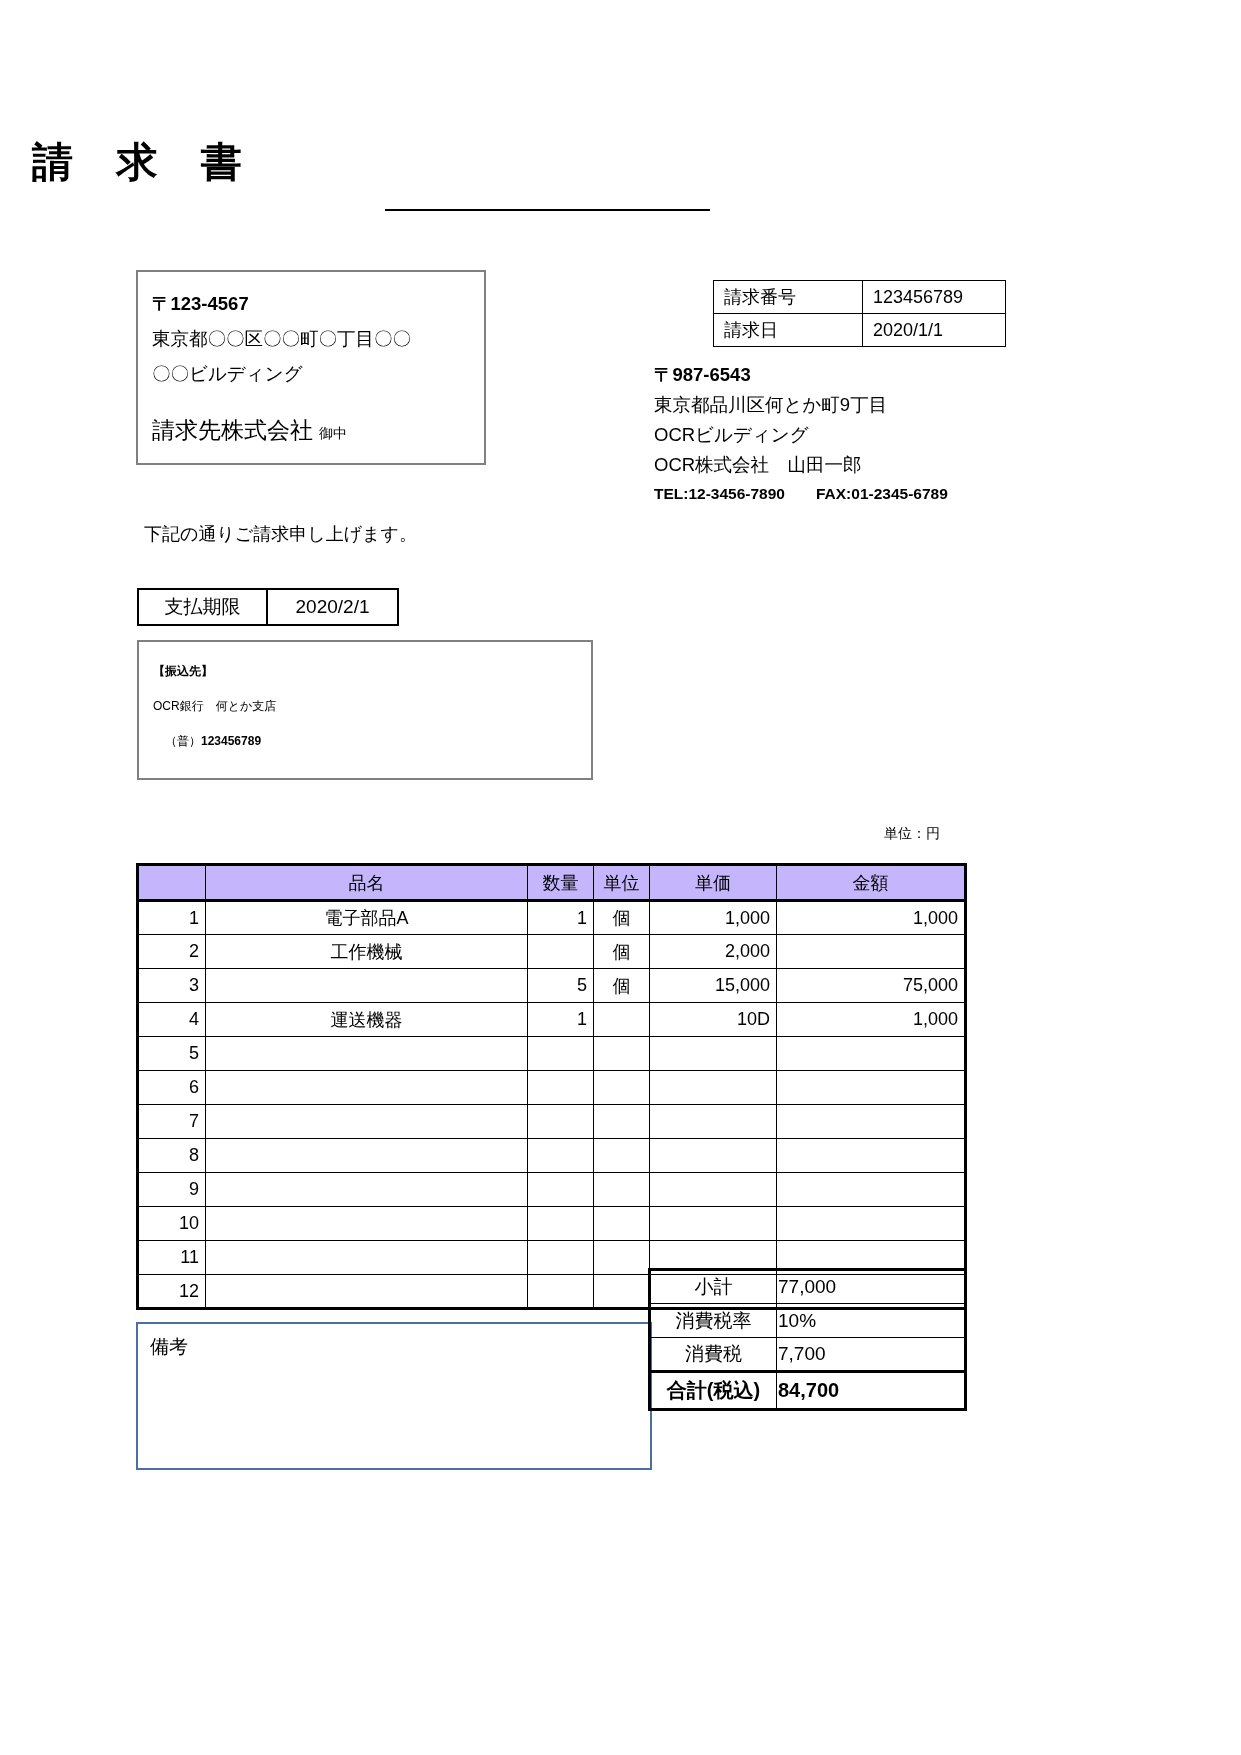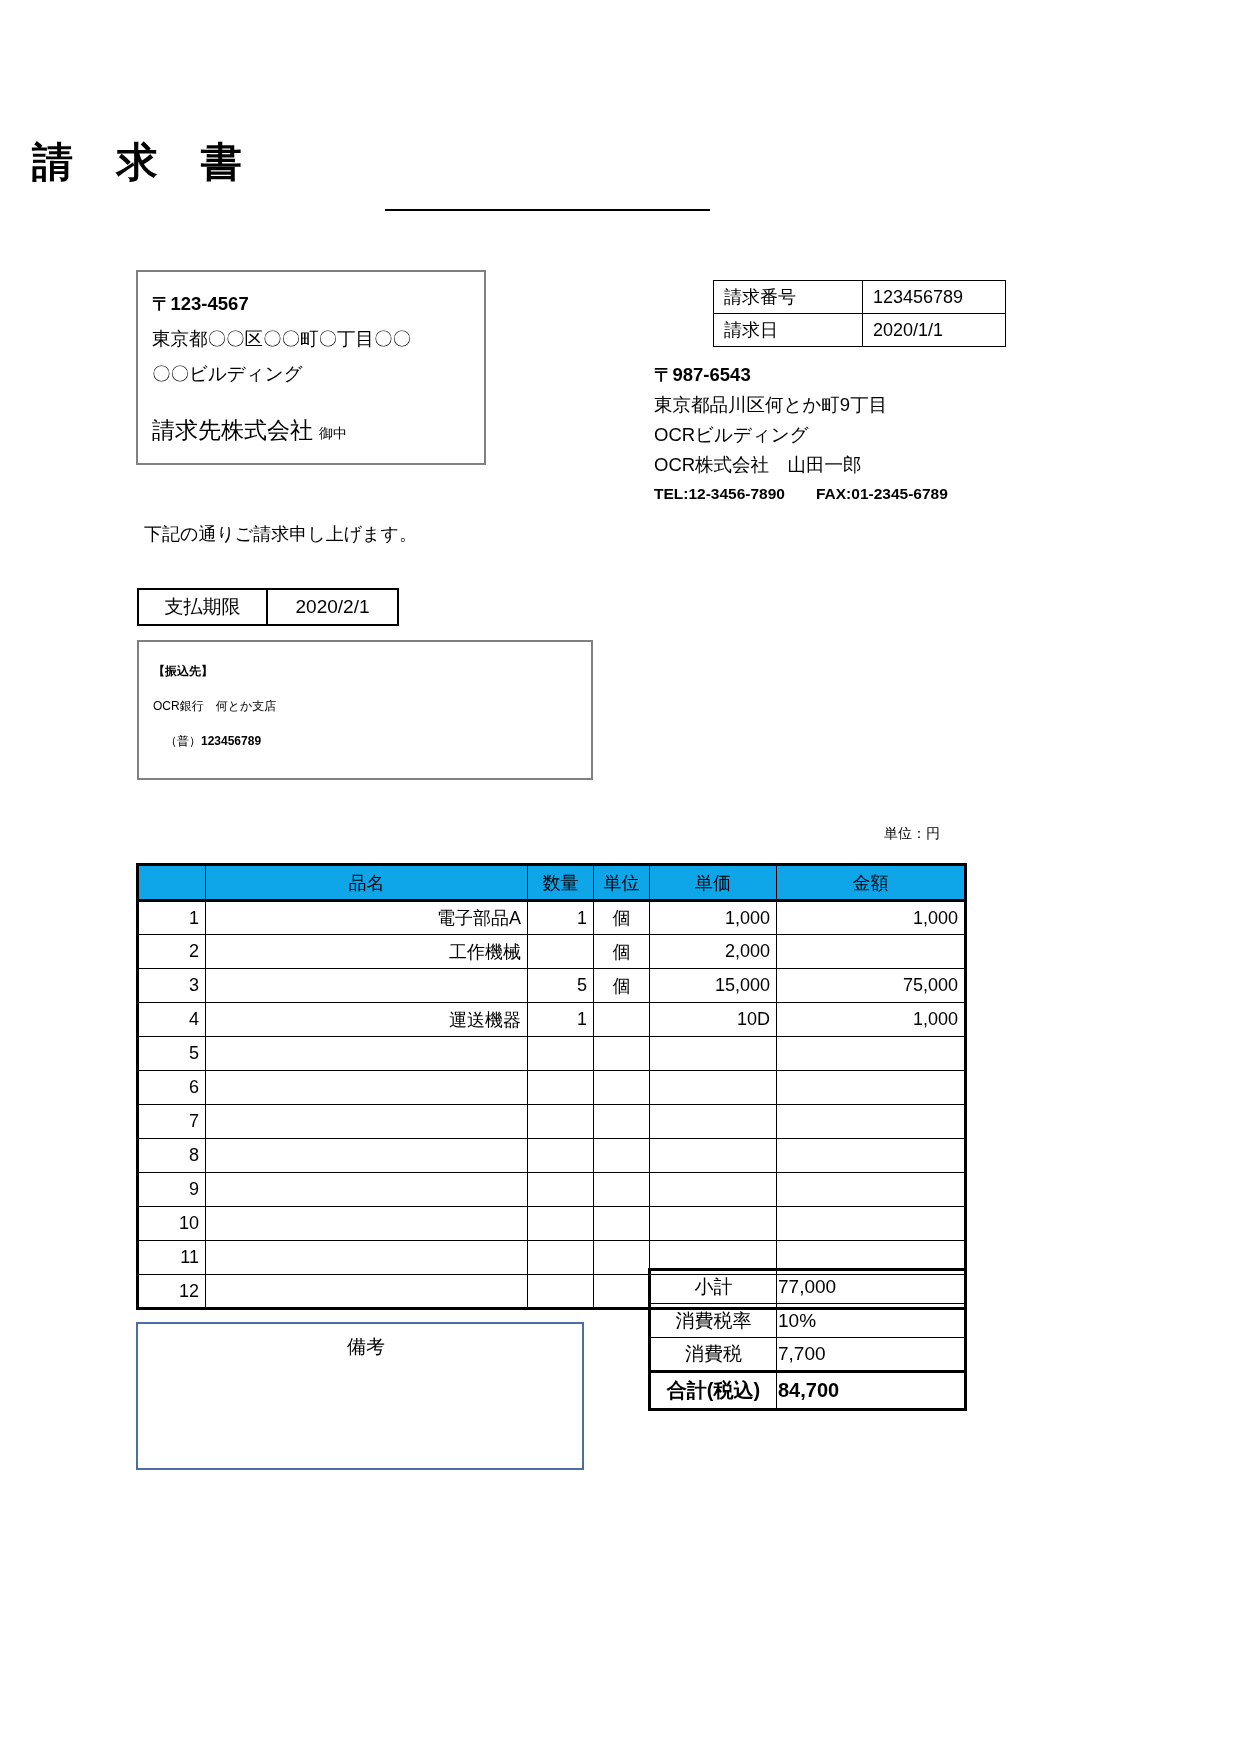--- a/index.html
+++ b/index.html
@@ -177,58 +177,57 @@
   .items-table td {
     border: 1px solid #000;
     height: 34px;
     font-size: 18px;
     padding: 0 6px;
     box-sizing: border-box;
     overflow: hidden;
     white-space: nowrap;
   }
   .items-table thead th {
-    background: #0ea5e9;
+    background: #c4b5fd;
     font-weight: normal;
     text-align: center;
     border-top: 3px solid #000;
     border-bottom: 3px solid #000;
     height: 36px;
   }
   .col-no    { width: 68px; }
   .col-name  { width: 322px; }
   .col-qty   { width: 66px; }
   .col-unit  { width: 56px; }
   .col-price { width: 127px; }
   .col-amt   { width: 189px; }
 
   .items-table tbody td { background: #fff; }
   .cell-no    { text-align: right; }
-  .cell-name  { text-align: right; margin-top: 10px; }
+  .cell-name  { text-align: center; margin-top: 10px; }
   .cell-qty   { text-align: right; }
   .cell-unit  { text-align: center; }
   .cell-price { text-align: right; padding-right: 12px; }
   .cell-amt   { text-align: right; padding-right: 12px; }
   .items-table tbody tr:last-child td { border-bottom: 3px solid #000; }
   .items-table tbody td.cell-no { border-left: 3px solid #000; }
   .items-table tbody td.cell-amt { border-right: 3px solid #000; }
   .items-table thead th:first-child { border-left: 3px solid #000; }
   .items-table thead th:last-child { border-right: 3px solid #000; }
 
   
   .remarks-box {
     position: absolute;
     left: 136px;
     top: 1322px;
-    width: 448px;
+    width: 516px;
     height: 148px;
     border: 2px solid #4a6fa5;
     box-sizing: border-box;
     padding: 10px 0 0 12px;
-    text-align: center;
   }
   .remarks-label {
     font-size: 19px;
   }
 
   
   .totals-table {
     position: absolute;
     left: 648px;
     top: 1268px;

